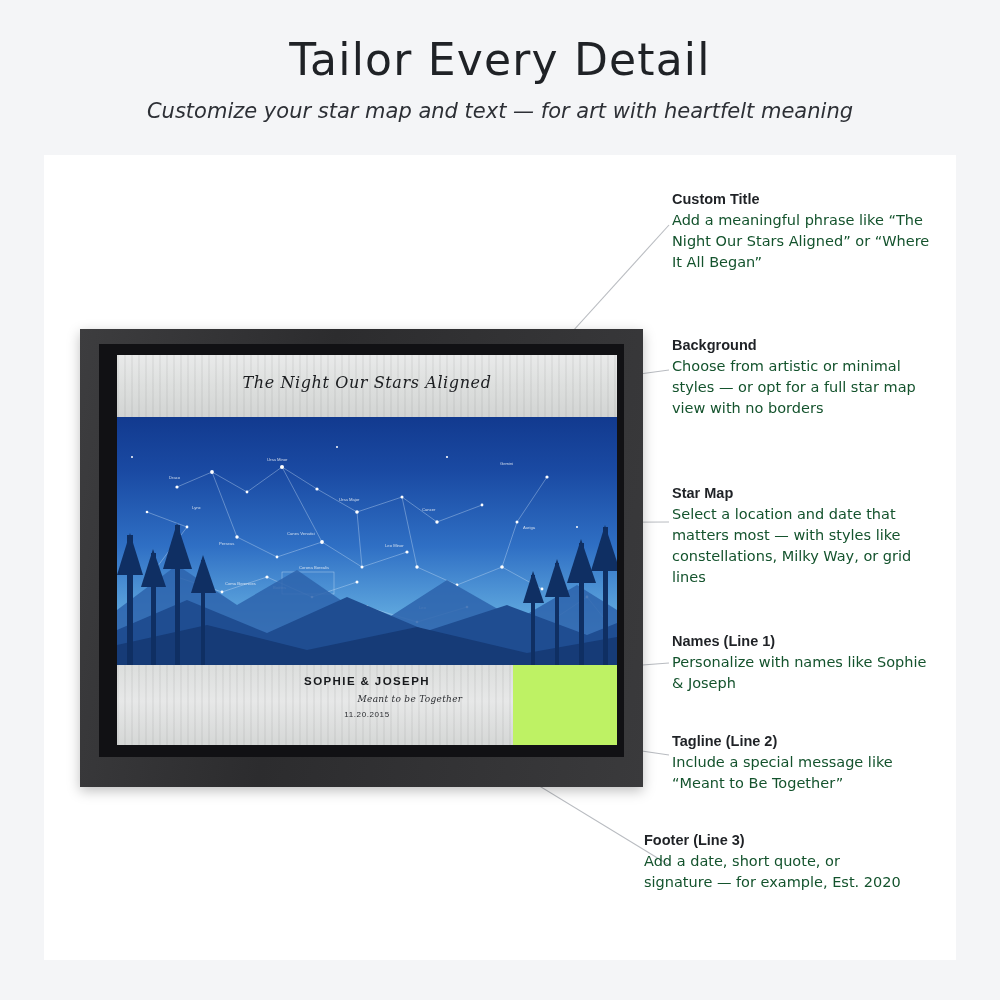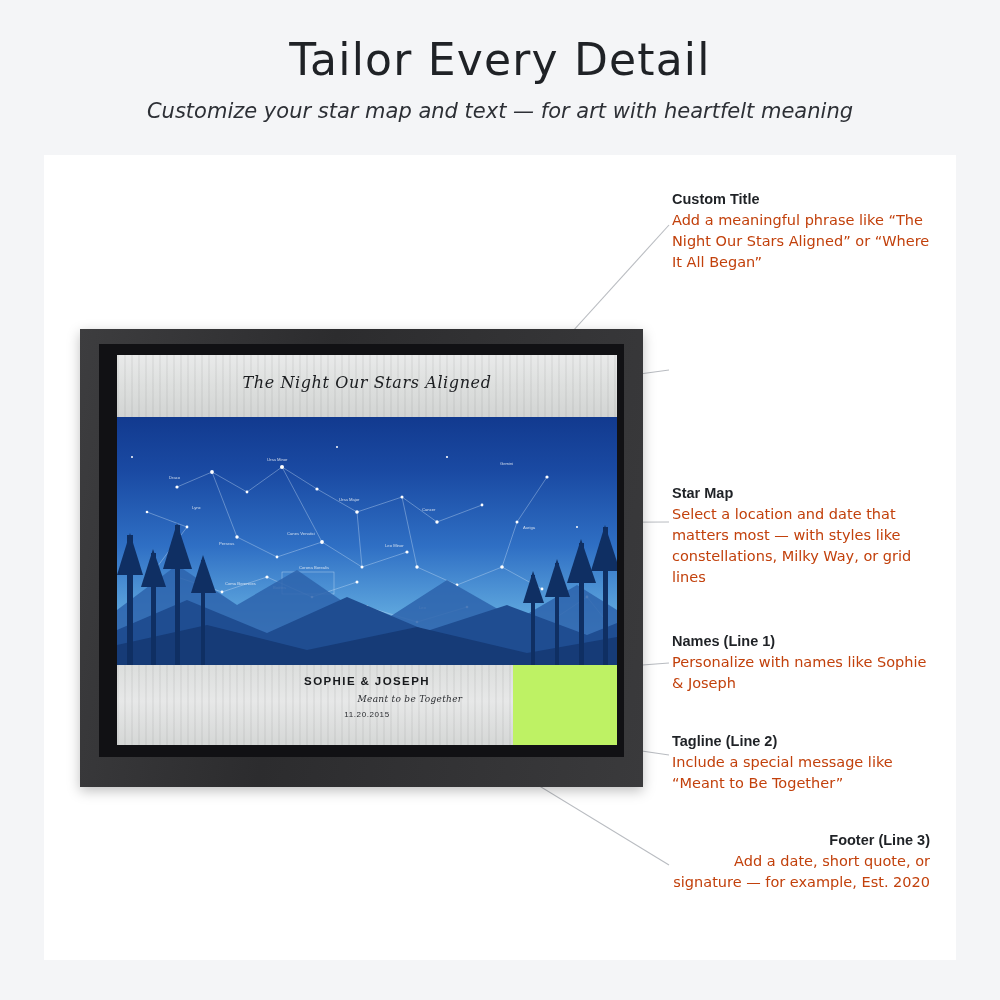--- a/index.html
+++ b/index.html
@@ -159,21 +159,21 @@
   .ann-title {
     font-size: 14.5px;
     font-weight: 700;
     color: #1f2226;
     margin-bottom: 3px;
     font-family: Liberation Sans, sans-serif;
   }
   .ann-body {
     font-size: 14.5px;
     line-height: 1.45;
-    color: #c2410c;
+    color: #14532d;
     font-family: "DejaVu Sans", sans-serif;
   }
   .leaders { position: absolute; left: 0; top: 0; }
 </style>
 </head>
 <body>
 
 <div class="page">
 
   <div class="heading">Tailor Every Detail</div>
@@ -312,35 +312,39 @@
         </div>
 
       </div>
     </div>
 
     <div class="ann" style="left:628px; top:36px;">
       <div class="ann-title">Custom Title</div>
       <div class="ann-body">Add a meaningful phrase like “The Night Our Stars Aligned” or “Where It All Began”</div>
     </div>
 
+    <div class="ann" style="left:628px; top:182px;">
+      <div class="ann-title">Background</div>
+      <div class="ann-body">Choose from artistic or minimal styles — or opt for a full star map view with no borders</div>
+    </div>
 
     <div class="ann" style="left:628px; top:330px;">
       <div class="ann-title">Star Map</div>
       <div class="ann-body">Select a location and date that matters most — with styles like constellations, Milky Way, or grid lines</div>
     </div>
 
     <div class="ann" style="left:628px; top:478px;">
       <div class="ann-title">Names (Line 1)</div>
       <div class="ann-body">Personalize with names like Sophie &amp; Joseph</div>
     </div>
 
     <div class="ann" style="left:628px; top:578px;">
       <div class="ann-title">Tagline (Line 2)</div>
       <div class="ann-body">Include a special message like “Meant to Be Together”</div>
     </div>
 
-    <div class="ann" style="left:628px; top:677px;text-align:right;">
+    <div class="ann" style="left:600px; top:677px;">
       <div class="ann-title">Footer (Line 3)</div>
       <div class="ann-body">Add a date, short quote, or signature — for example, Est. 2020</div>
     </div>
 
   </div>
 </div>
 
 </body></html>

